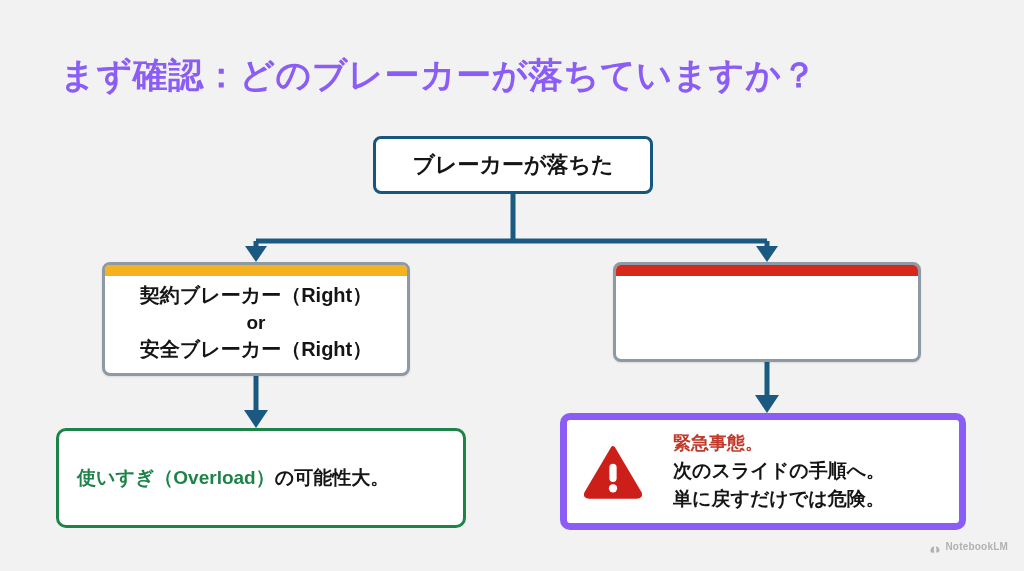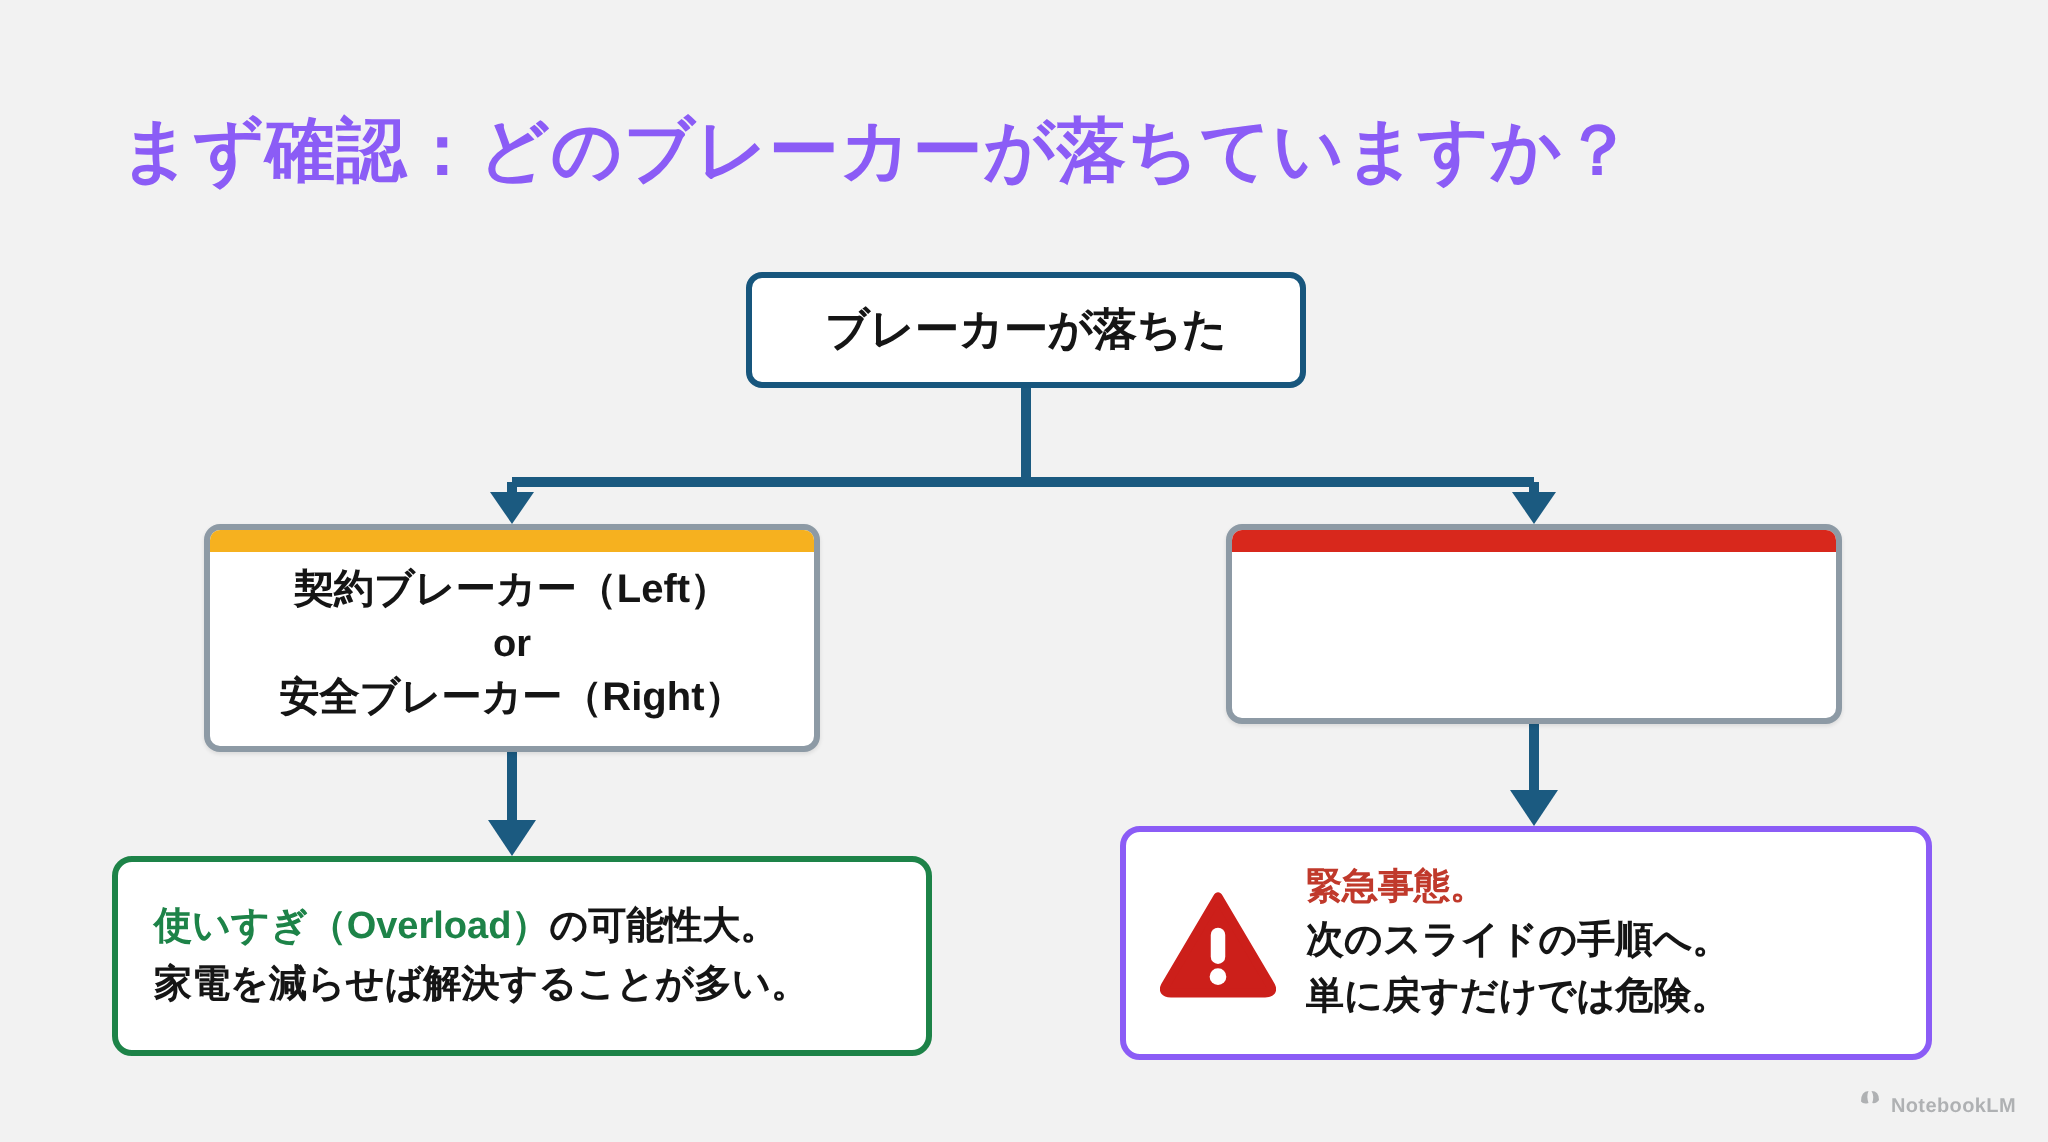--- a/index.html
+++ b/index.html
@@ -142,23 +142,23 @@
     text-align: left;
   }
 
   .green-accent { color: #1d8348; }
 
   .outcome-red {
     left: 560px;
     top: 413px;
     width: 406px;
     height: 117px;
-    border: 3px solid #8b5cf6;
+    border: 7px solid #8b5cf6;
     padding: 0 16px;
-    gap: 14px;
+    gap: 30px;
   }
 
   .warn-icon {
     flex: 0 0 auto;
     width: 60px;
     height: 56px;
     display: flex;
     align-items: center;
     justify-content: center;
   }
@@ -175,21 +175,21 @@
     color: #c0392b;
     font-size: 18px;
   }
 
   
   .watermark {
     position: absolute;
     right: 16px;
     bottom: 12px;
     display: flex;
-    align-items: flex-end;
+    align-items: flex-start;
     gap: 4px;
     opacity: 0.45;
   }
   .watermark .wm-label {
     font-size: 10px;
     font-weight: bold;
     color: #5f6368;
     letter-spacing: 0.2px;
   }
 </style>
@@ -223,36 +223,35 @@
     </g>
   </svg>
 
   <div class="node node-root">
     <span>ブレーカーが落ちた</span>
   </div>
 
   <div class="node node-mid node-left">
     <div class="strip"></div>
     <div class="body">
-      <div>契約ブレーカー（Left）</div>
+      <div>契約ブレーカー（Right）</div>
       <div class="or-line">or</div>
       <div>安全ブレーカー（Right）</div>
     </div>
   </div>
 
   <div class="node node-mid node-right">
     <div class="strip"></div>
   </div>
 
   <div class="outcome outcome-green">
     <div class="lines">
       <div>
         <span class="green-accent">使いすぎ（Overload）</span><span>の可能性大。</span>
       </div>
-      <div>家電を減らせば解決することが多い。</div>
     </div>
   </div>
 
   <div class="outcome outcome-red">
     <div class="warn-icon">
       <svg viewBox="0 0 64 58" width="58" height="54">
         <path d="M32 3 L61 52 Q63 56 58 56 L6 56 Q1 56 3 52 Z" fill="#cc1f1a" stroke="#cc1f1a" stroke-width="5" stroke-linejoin="round"></path>
         <rect x="28" y="20" width="8" height="20" rx="4" fill="#ffffff"></rect>
         <circle cx="32" cy="47" r="4.6" fill="#ffffff"></circle>
       </svg>

